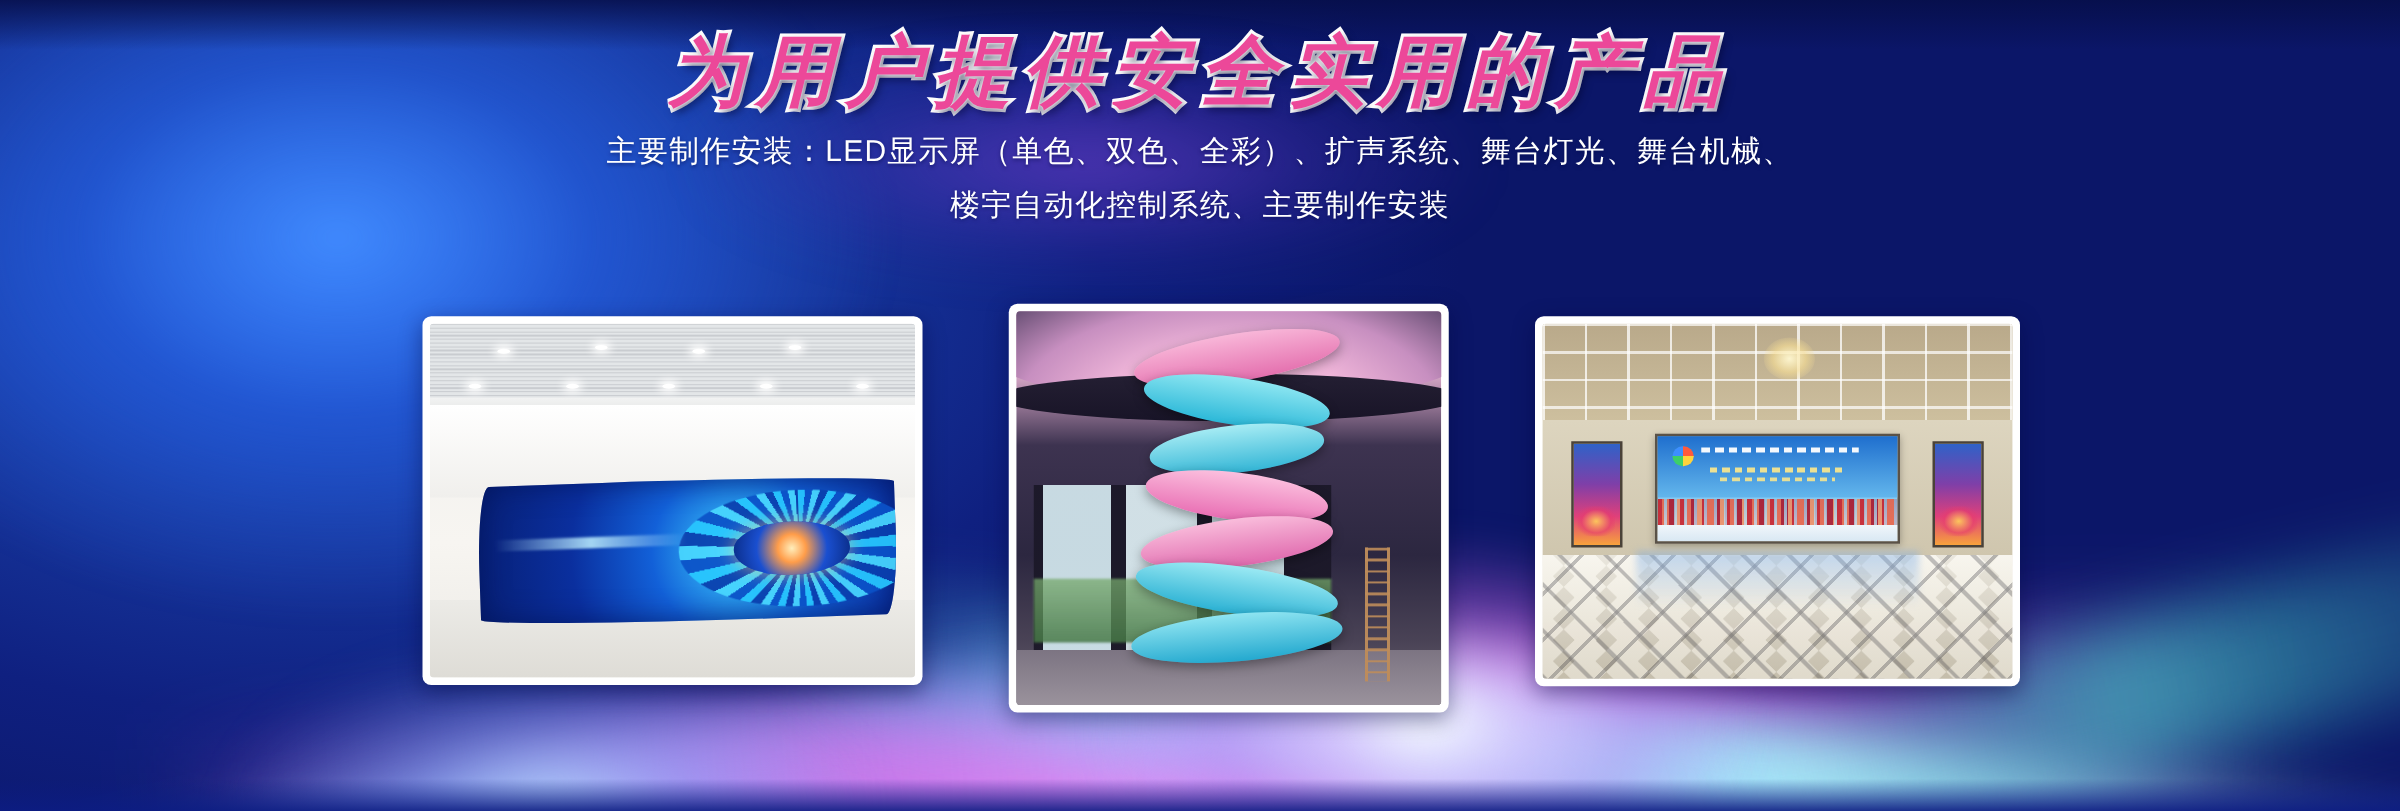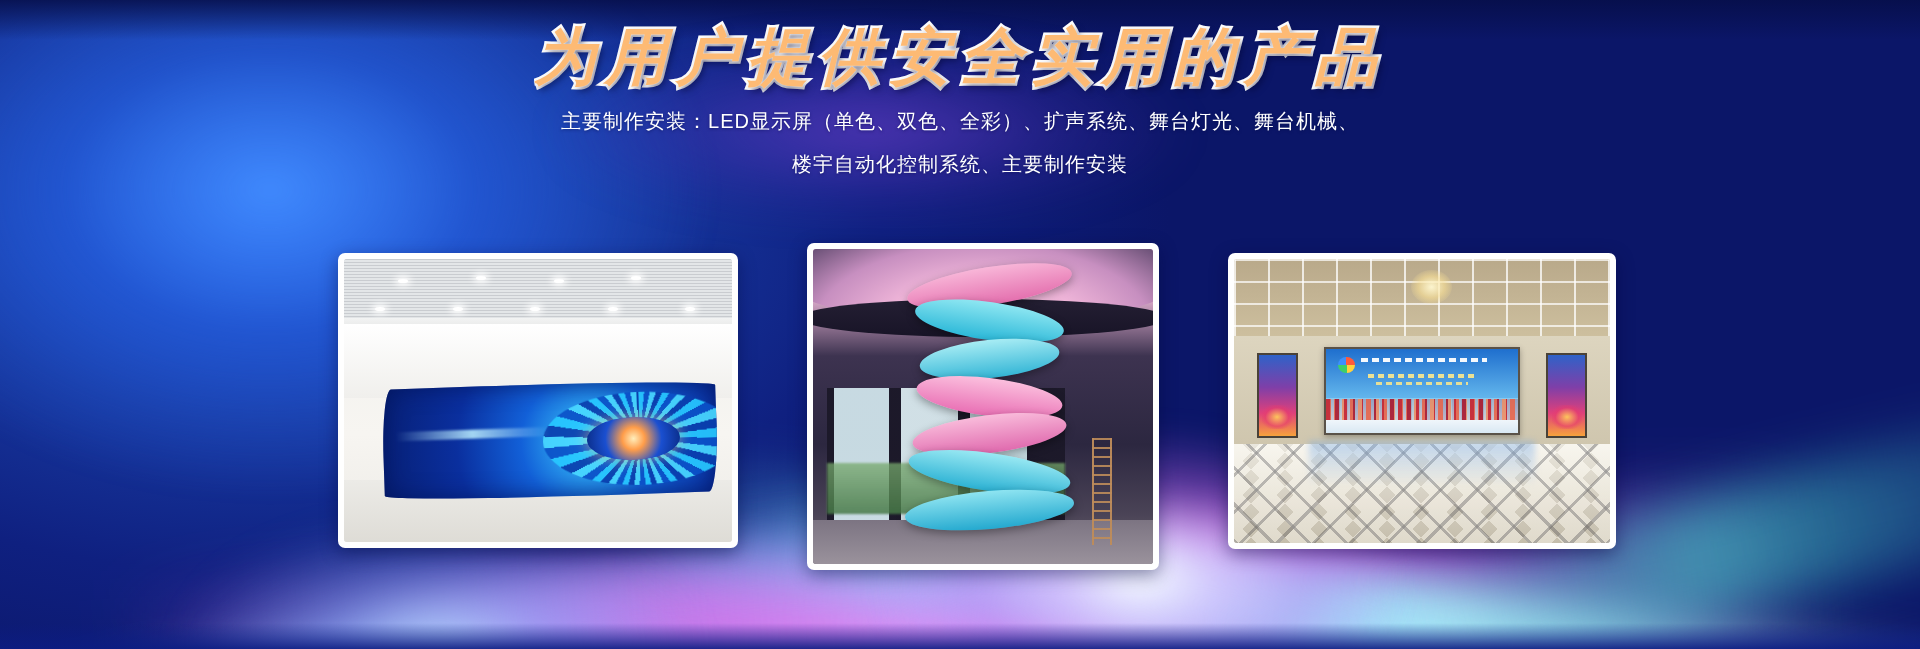--- a/index.html
+++ b/index.html
@@ -104,41 +104,41 @@
     text-align:center;
     z-index:6;
   }
   .title{
     display:inline-block;
     font-family:"DejaVu Serif","Liberation Serif",serif;
     font-size:62px;
     font-weight:bold;
     font-style:italic;
     letter-spacing:9px;
-    color:#fdba74;
+    color:#ec4899;
     line-height:1.05;
     -webkit-text-stroke:5px #ffffff;
     paint-order:stroke fill;
     text-shadow:
       0 0 2px rgba(255,255,255,.9),
       3px 4px 7px rgba(0,0,40,.55);
     white-space:nowrap;
   }
 
   
   .subtitle-wrap{
     position:absolute;
     left:0; top:100px;
     width:100%;
     text-align:center;
     z-index:6;
   }
   .subtitle-line{
     color:#ffffff;
-    font-size:20px;
+    font-size:24px;
     font-weight:400;
     letter-spacing:1px;
     line-height:43px;
     white-space:nowrap;
     text-shadow:0 1px 3px rgba(0,10,70,.5);
   }
 
   
   .cards{
     position:absolute;

